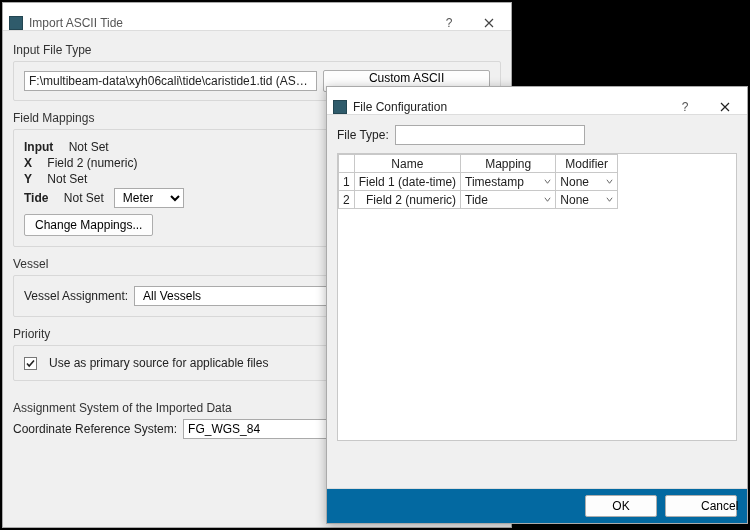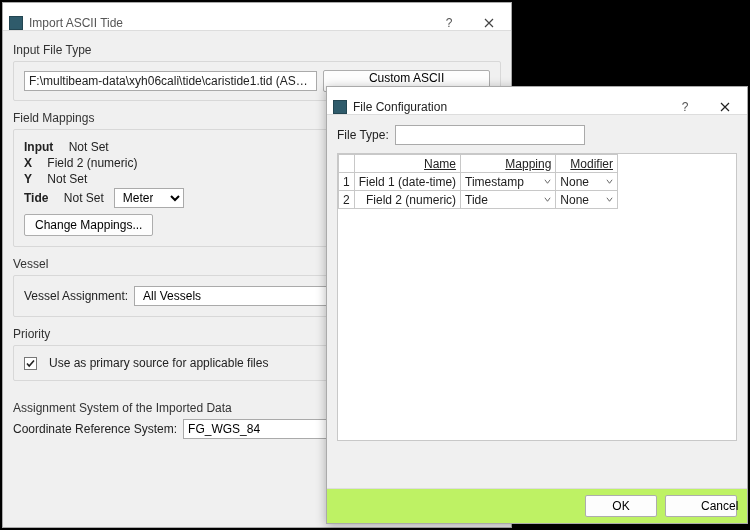--- a/index.html
+++ b/index.html
@@ -15,25 +15,25 @@
   .row { display: flex; align-items: center; gap: 6px; margin: 2px 0; }
   .bold { font-weight: 600; }
   input[type="text"], select { font-size: 12px; height: 20px; border: 1px solid #aaa; background: #fff; padding: 1px 4px; }
   select { padding-right: 14px; }
   button.wbtn { font-size: 12px; height: 22px; padding: 0 10px; background: #fdfdfd; border: 1px solid #adadad; border-radius: 2px; }
   .checkbox { width: 13px; height: 13px; border: 1px solid #777; background: #fff; display: inline-flex; align-items: center; justify-content: center; margin-right: 6px; }
   .checkbox svg { width: 11px; height: 11px; }
   
   table.grid { border-collapse: collapse; width: 280px; }
   table.grid th, table.grid td { border: 1px solid #c8c8c8; background: #fff; text-align: right; height: 18px; padding: 0 4px; font-weight: normal; }
-  table.grid th { background: #fff; text-decoration: underline; }
+  table.grid th { text-align: center; background: #fff; }
   table.grid td.rownum { width: 14px; text-align: center; background: #fff; }
   .cell-select { display: flex; align-items: center; justify-content: space-between; }
   .chev { width: 7px; height: 7px; }
-  .btnbar { display: flex; justify-content: flex-end; gap: 8px; padding: 6px 10px; border-top: 1px solid #ddd; background: #bef264; margin-top: 47px; }
+  .btnbar { display: flex; justify-content: flex-end; gap: 8px; padding: 6px 10px; border-top: 1px solid #ddd; background: #0369a1; margin-top: 47px; }
   .truncate { white-space: nowrap; overflow: hidden; text-overflow: ellipsis; }
 </style>
 </head>
 <body>
 
 <div class="window" style="left:2px; top:2px; width:510px; height:526px;">
   <div class="titlebar">
     <div class="icon"></div>
     <div class="title">Import ASCII Tide</div>
     <div class="tbtn">?</div>

